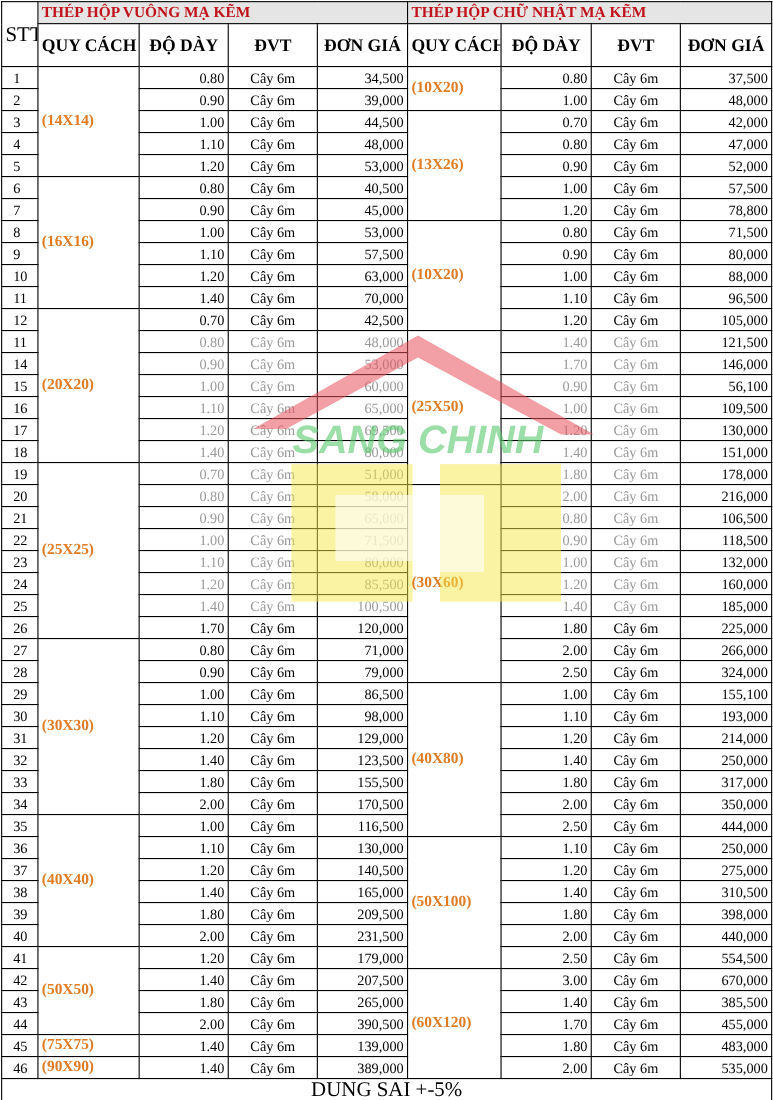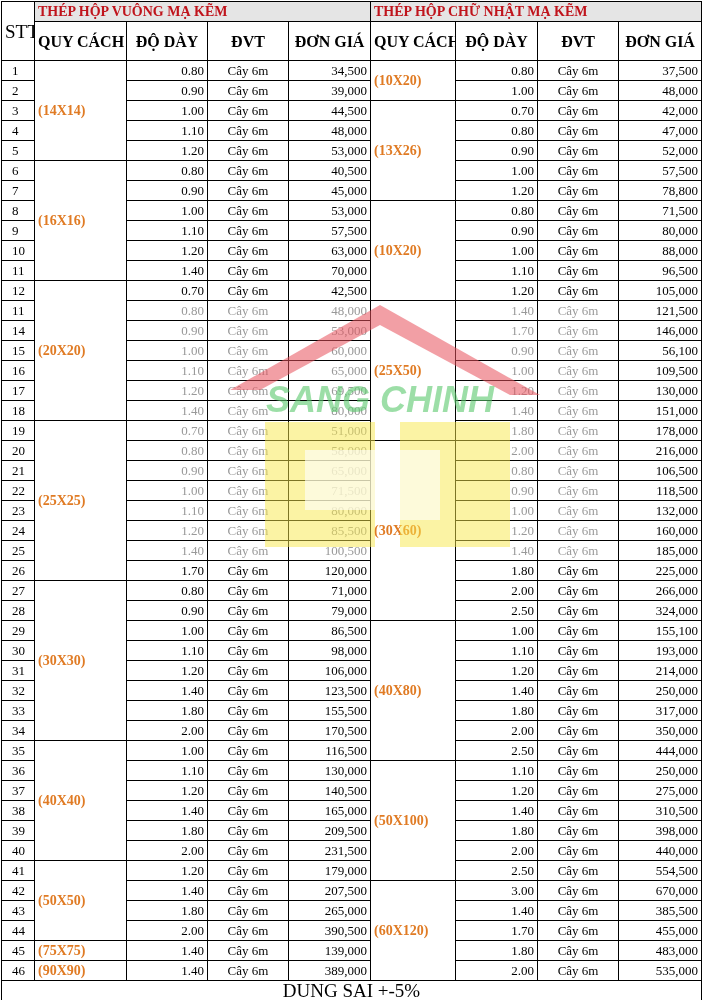--- a/index.html
+++ b/index.html
@@ -329,21 +329,21 @@
         <td class="unit">Cây 6m</td>
         <td class="price-v">98,000</td>
         <td class="thick">1.10</td>
         <td class="unit">Cây 6m</td>
         <td class="price-v">193,000</td>
       </tr>
       <tr>
         <td class="stt">31</td>
         <td class="thick">1.20</td>
         <td class="unit">Cây 6m</td>
-        <td class="price-v">106,000</td>
+        <td class="price-v">129,000</td>
         <td class="thick">1.20</td>
         <td class="unit">Cây 6m</td>
         <td class="price-v">214,000</td>
       </tr>
       <tr>
         <td class="stt">32</td>
         <td class="thick">1.40</td>
         <td class="unit">Cây 6m</td>
         <td class="price-v">123,500</td>
         <td class="thick">1.40</td>

